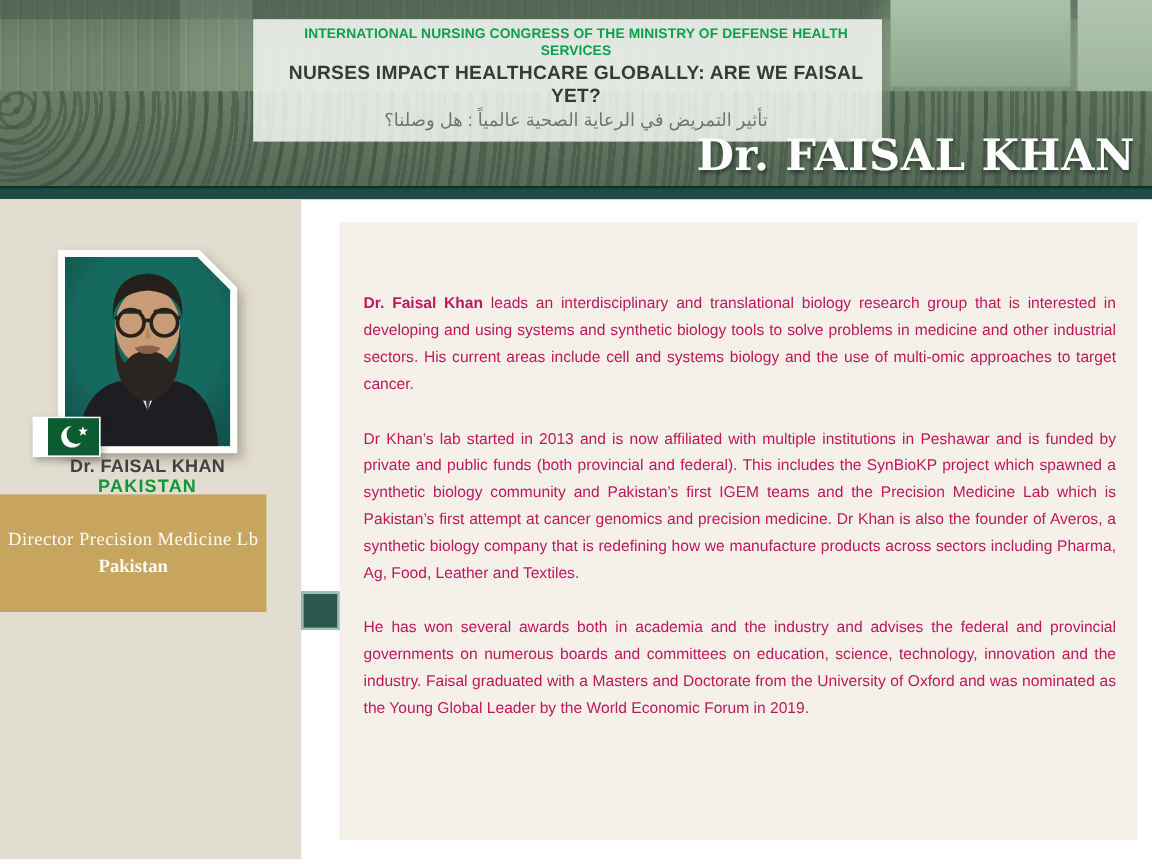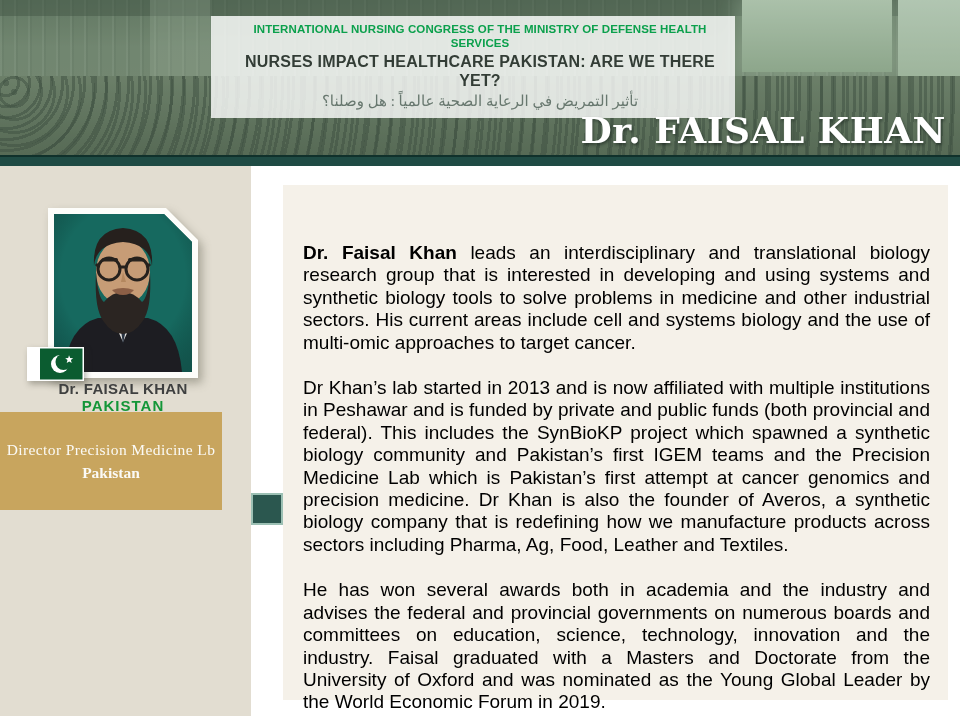--- a/index.html
+++ b/index.html
@@ -59,21 +59,21 @@
   .banner-line1 {
     font-size: 11.5px; font-weight: bold; color: #0ba04c;
     line-height: 14px; letter-spacing: 0.1px;
   }
   .banner-line2 {
     font-size: 16px; font-weight: bold; color: #333d36;
     line-height: 19px; margin-top: 2px; letter-spacing: 0.2px;
   }
   .banner-line3 {
     font-size: 15px; color: #68786f; line-height: 20px; margin-top: 1px;
-    direction: rtl; font-family: Liberation Serif, serif;
+    direction: rtl; font-family: Liberation Sans, sans-serif;
   }
 
   
   #header-title {
     position: absolute; right: 14px; top: 110px;
     font-family: "DejaVu Serif", serif; font-weight: bold;
     font-size: 36px; line-height: 40px; color: #ffffff;
     text-shadow: 1px 2px 3px rgba(18,30,24,0.55);
     letter-spacing: 0.5px; white-space: nowrap;
   }
@@ -136,21 +136,21 @@
     background: #2b574f; border: 2px solid #9cc0b4;
   }
 
   
   #content-box {
     position: absolute; left: 283px; top: 185px; width: 665px; height: 515px;
     background: #f5f1e9;
   }
   #bio-text {
     padding: 57px 18px 0 20px;
-    font-size: 19px; line-height: 22.4px; color: #000000;
+    font-size: 13px; line-height: 22.4px; color: #be185d;
     text-align: justify;
   }
   #bio-text p { margin: 0 0 23px 0; }
   .bold-lead { font-weight: bold; }
 </style>
 </head>
 <body>
 
 <div id="slide">
 
@@ -159,21 +159,21 @@
     <div class="hall-top-dark"></div>
     <div class="hall-panel-light"></div>
     <div class="hall-screen-1"></div>
     <div class="hall-screen-2"></div>
     <div class="hall-audience"></div>
     <div class="hall-tint"></div>
   </div>
 
   <div id="congress-banner">
     <div class="banner-line1">INTERNATIONAL NURSING CONGRESS OF THE MINISTRY OF DEFENSE HEALTH SERVICES</div>
-    <div class="banner-line2">NURSES IMPACT HEALTHCARE PAKISTAN: ARE WE THERE YET?</div>
+    <div class="banner-line2">NURSES IMPACT HEALTHCARE GLOBALLY: ARE WE FAISAL YET?</div>
     <div class="banner-line3" dir="rtl">تأثير التمريض في الرعاية الصحية عالمياً : هل وصلنا؟</div>
   </div>
 
   <div id="header-title">Dr. FAISAL KHAN</div>
 
   <div id="divider-bar"></div>
 
   <div id="left-column"></div>
 
   <div id="photo-frame-wrap">

